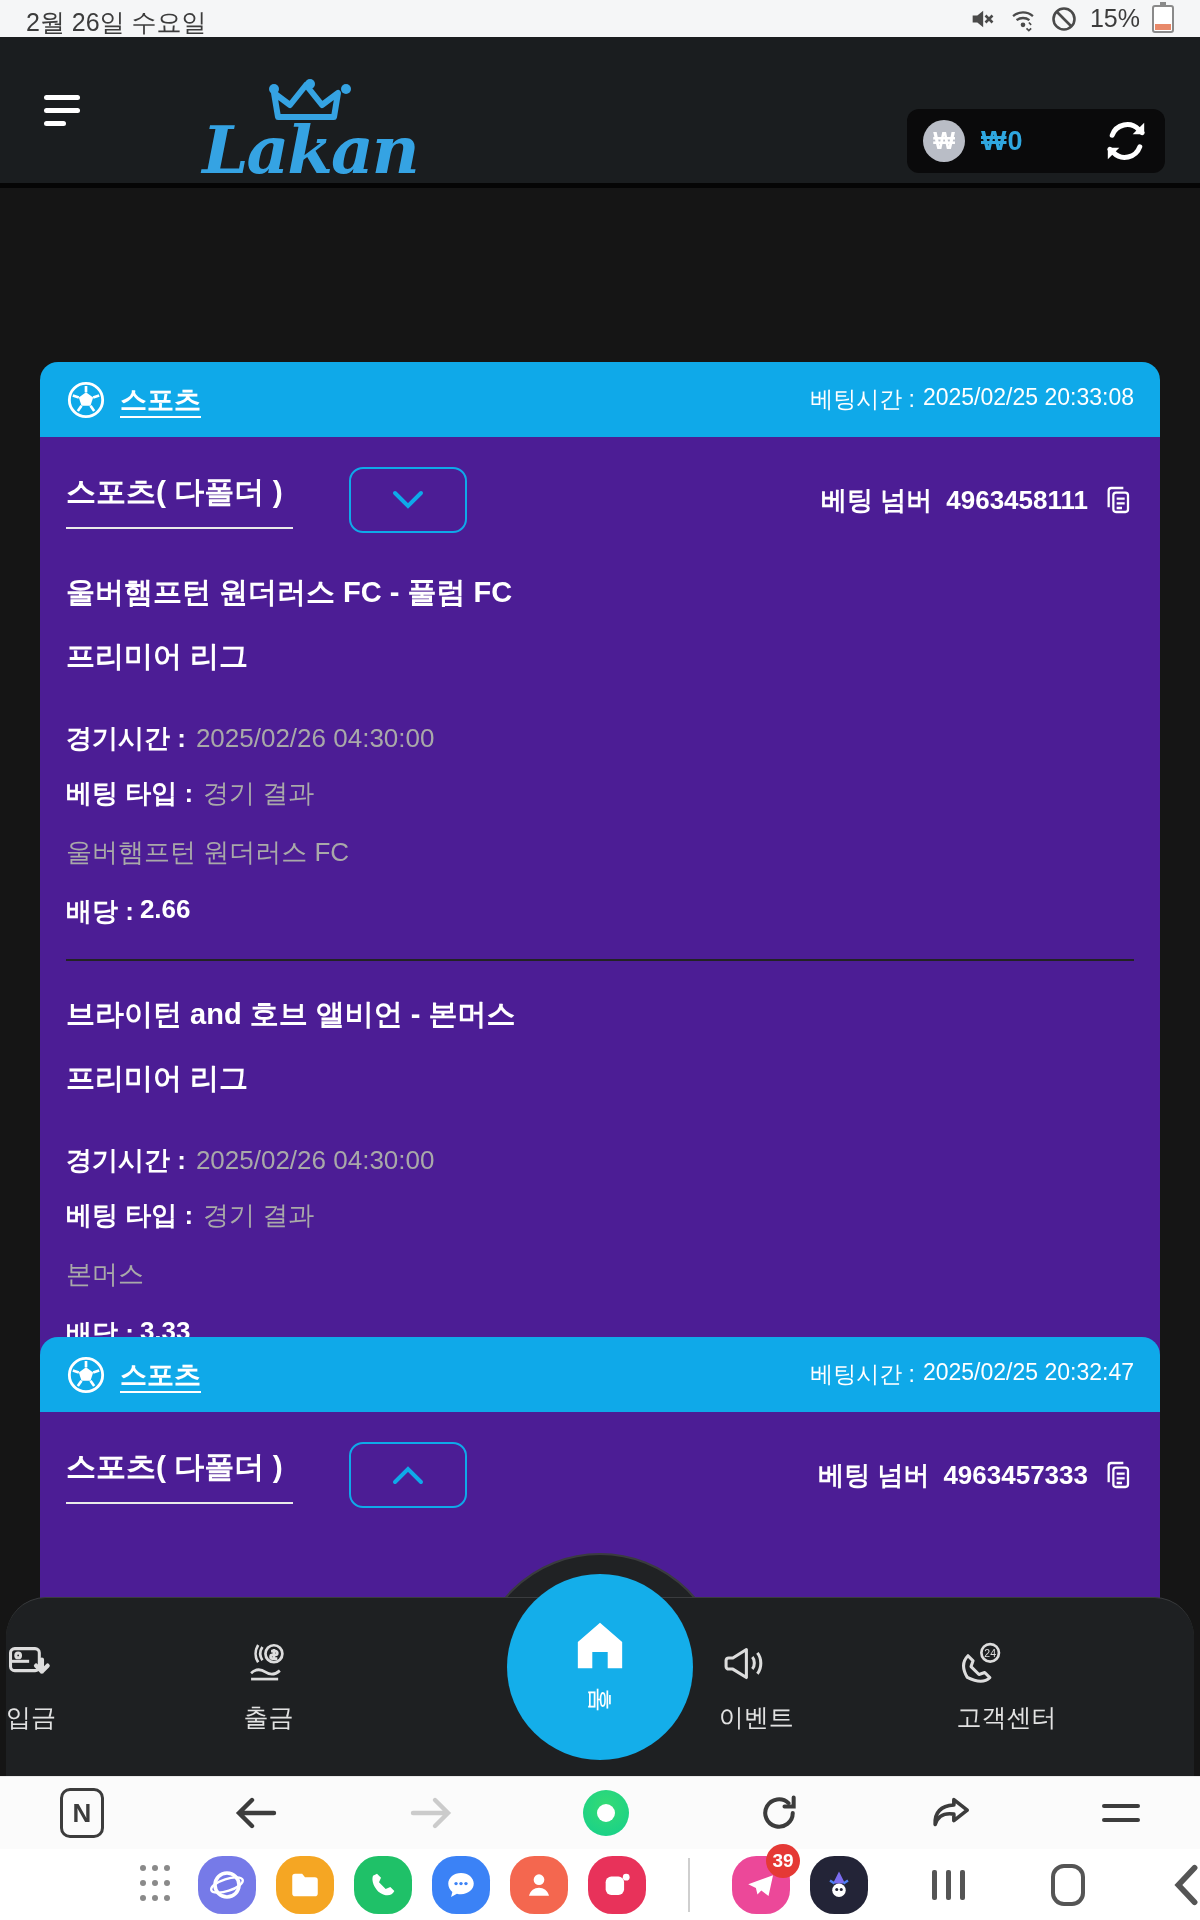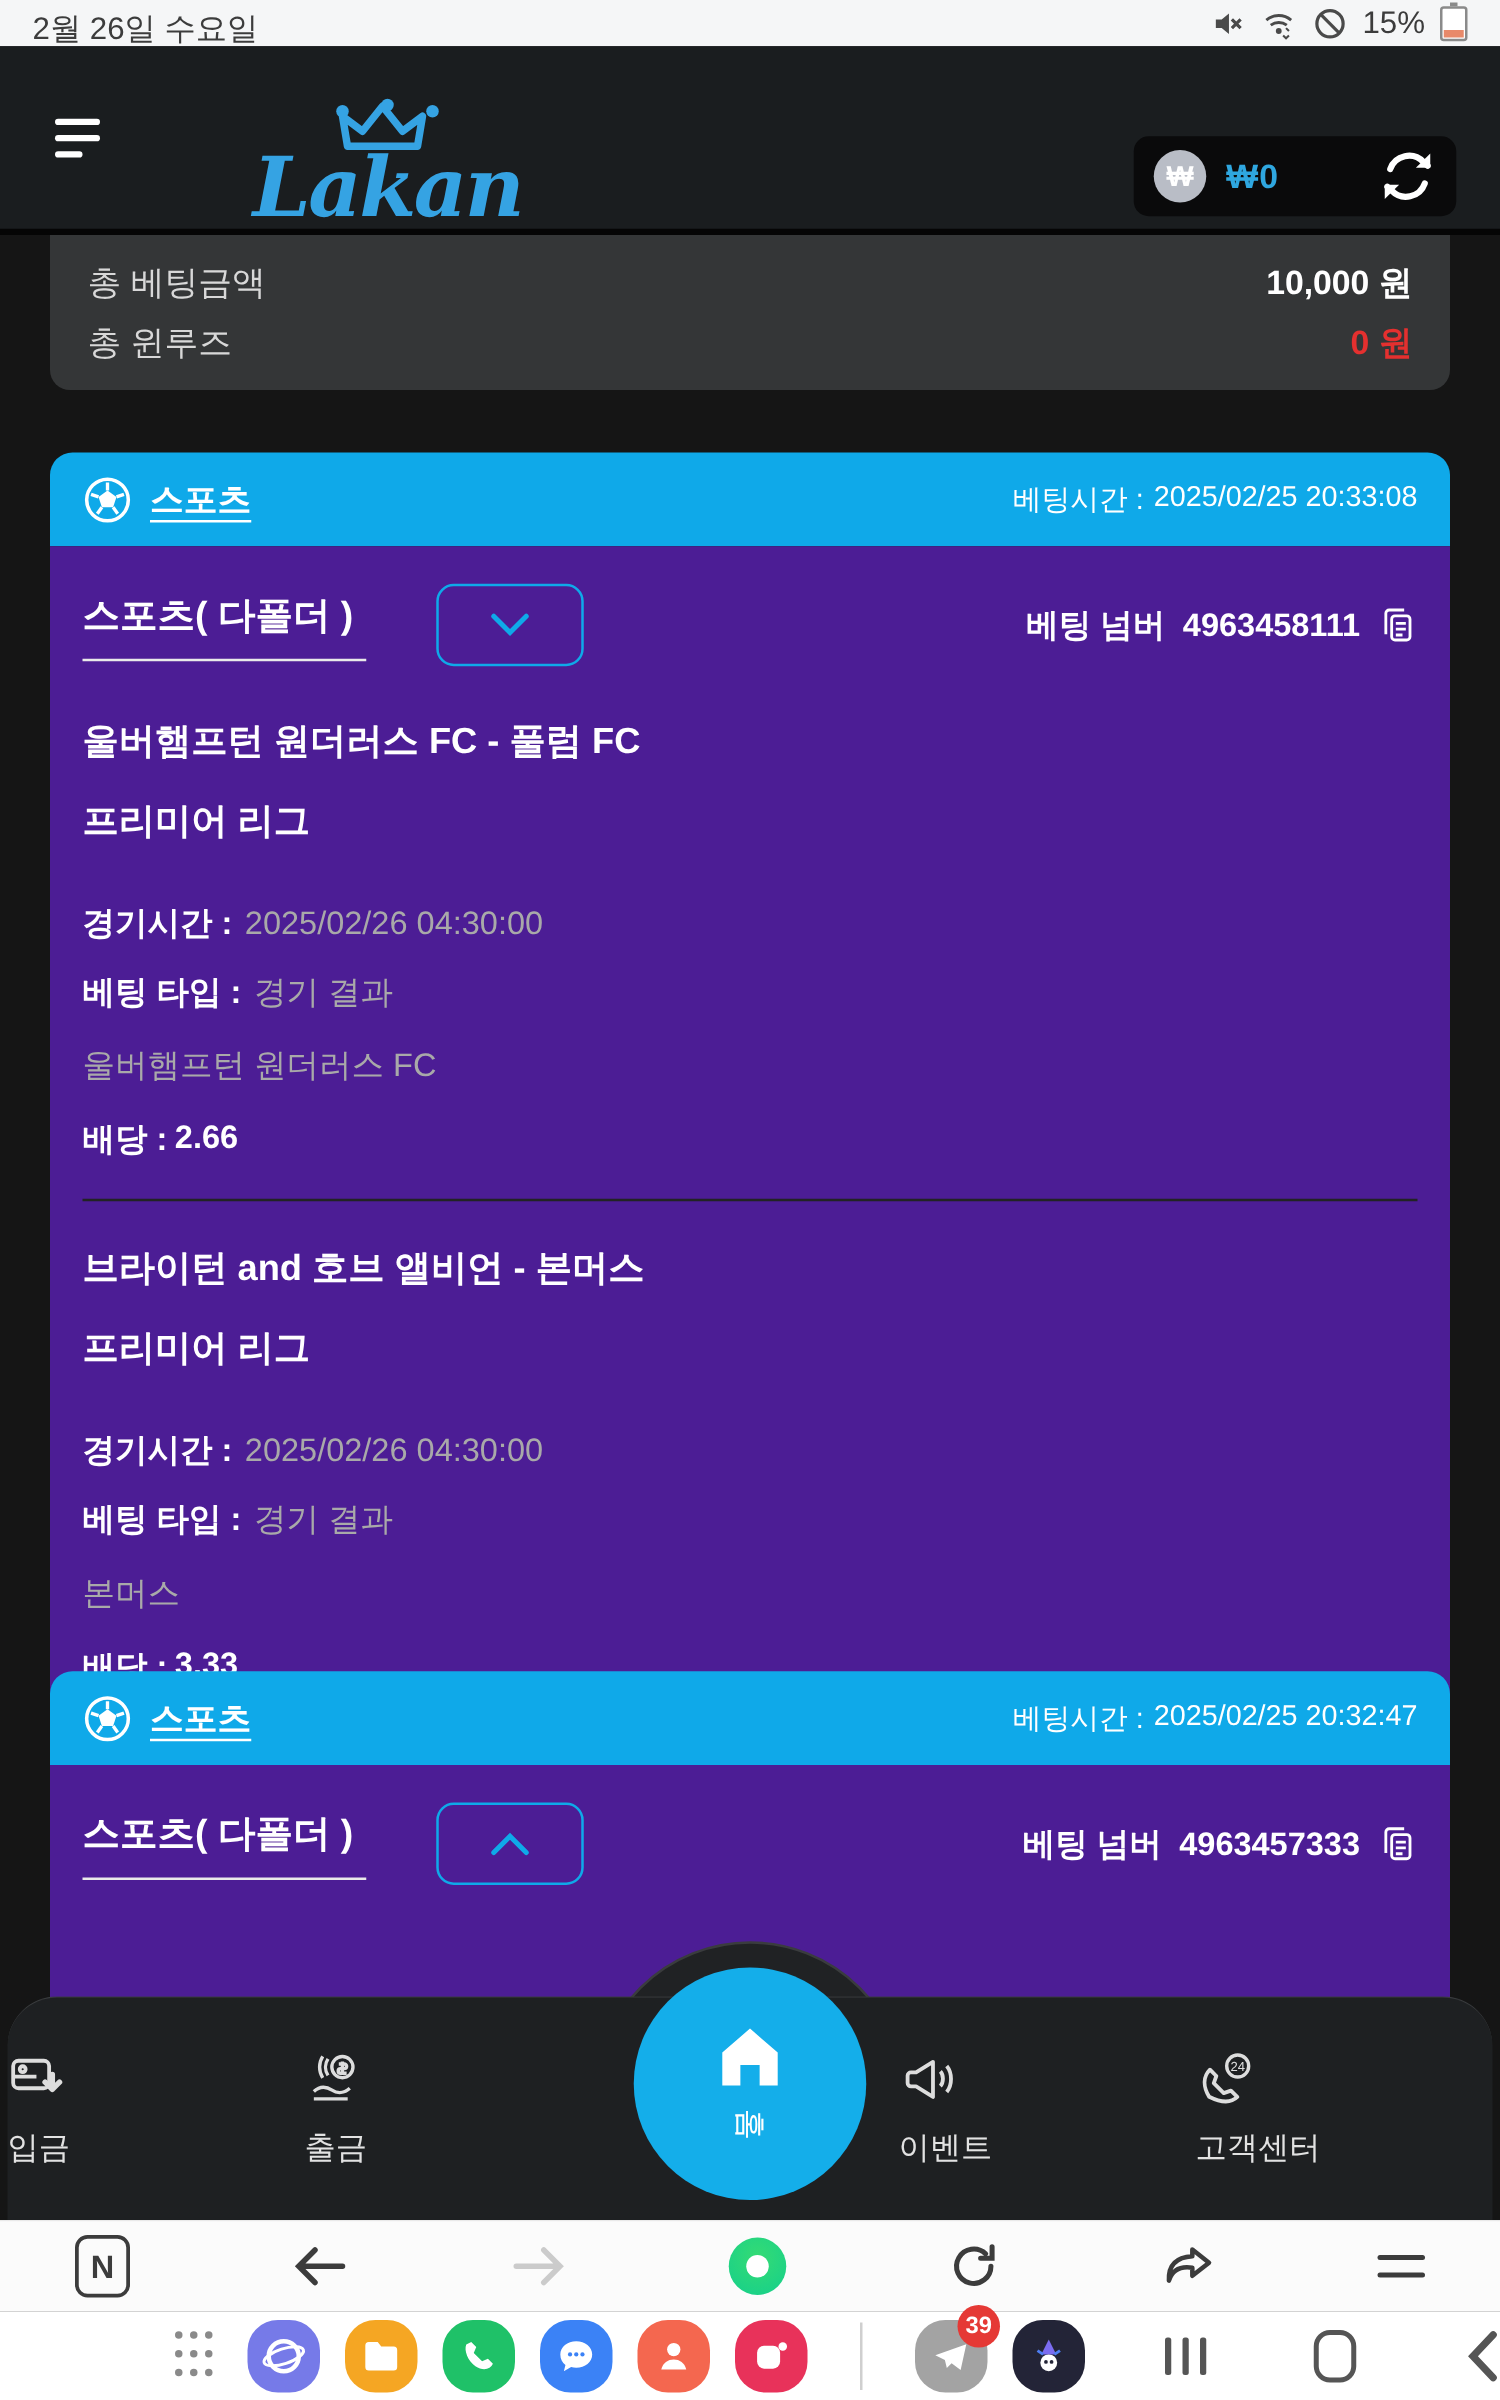--- a/index.html
+++ b/index.html
@@ -116,21 +116,21 @@
   .drawer{width:40px;height:40px;display:grid;grid-template-columns:repeat(3,1fr);gap:6px;margin-left:104px;cursor:pointer;}
   .drawer i{width:6px;height:6px;border-radius:50%;background:#8a8a8a;}
   .apps{display:flex;align-items:center;gap:20px;margin-left:28px;}
   .squircle{width:58px;height:58px;border-radius:42%;display:flex;align-items:center;justify-content:center;position:relative;cursor:pointer;}
   .app-internet{background:#767ae8;}
   .app-files{background:#f5a623;}
   .app-phone{background:#1fc168;}
   .app-msg{background:#3b82f6;}
   .app-contacts{background:#f4674f;}
   .app-cam{background:#e8325a;}
-  .app-telegram{background:#a3a3a3;}
+  .app-telegram{background:#ec4899;}
   .app-game{background:#232437;}
   .badge{position:absolute;top:-12px;right:-10px;min-width:34px;height:34px;border-radius:17px;background:#e53935;color:#fff;
     font-size:19px;font-weight:bold;display:flex;align-items:center;justify-content:center;padding:0 4px;}
   .dock-divider{width:2px;height:54px;background:#cfcfcf;margin:0 22px;}
   .andr-nav{display:flex;align-items:center;gap:86px;margin-left:64px;}
   .recents{display:flex;gap:9px;cursor:pointer;}
   .recents span{width:5px;height:30px;background:#555;border-radius:2px;}
   .home-sq{width:34px;height:42px;border:4px solid #555;border-radius:13px;cursor:pointer;}
 </style>
 </head>
@@ -197,30 +197,20 @@
             <path d="M4.8 9a8.3 8.3 0 0 1 13.8-3L20.4 7.6"></path>
             <path d="M19.2 15a8.3 8.3 0 0 1-13.8 3L3.6 16.4"></path>
           </g>
           <path d="M21.5 2.5v6h-6z" fill="#fff"></path>
             <path d="M2.5 21.5v-6h6z" fill="#fff"></path>
         </svg>
       </span>
     </div>
   </div>
 
-  <div class="summary">
-    <div class="summary-row">
-      <span class="lbl">총 베팅금액</span>
-      <span class="val">10,000 원</span>
-    </div>
-    <div class="summary-row">
-      <span class="lbl">총 윈루즈</span>
-      <span class="val red">0 원</span>
-    </div>
-  </div>
 
   <div class="card card1">
     <div class="card-head">
       <span class="left">
         <svg width="40" height="40" viewBox="0 0 24 24">
           <circle cx="12" cy="12" r="10" fill="none" stroke="#fff" stroke-width="1.7"></circle>
           <path d="M12 7.4l4.3 3.1-1.6 5H9.3l-1.6-5z" fill="#fff"></path>
           <g stroke="#fff" stroke-width="1.6">
               <path d="M12 7.4V3.6"></path>
               <path d="M16.3 10.5l3.6-1.2"></path>

